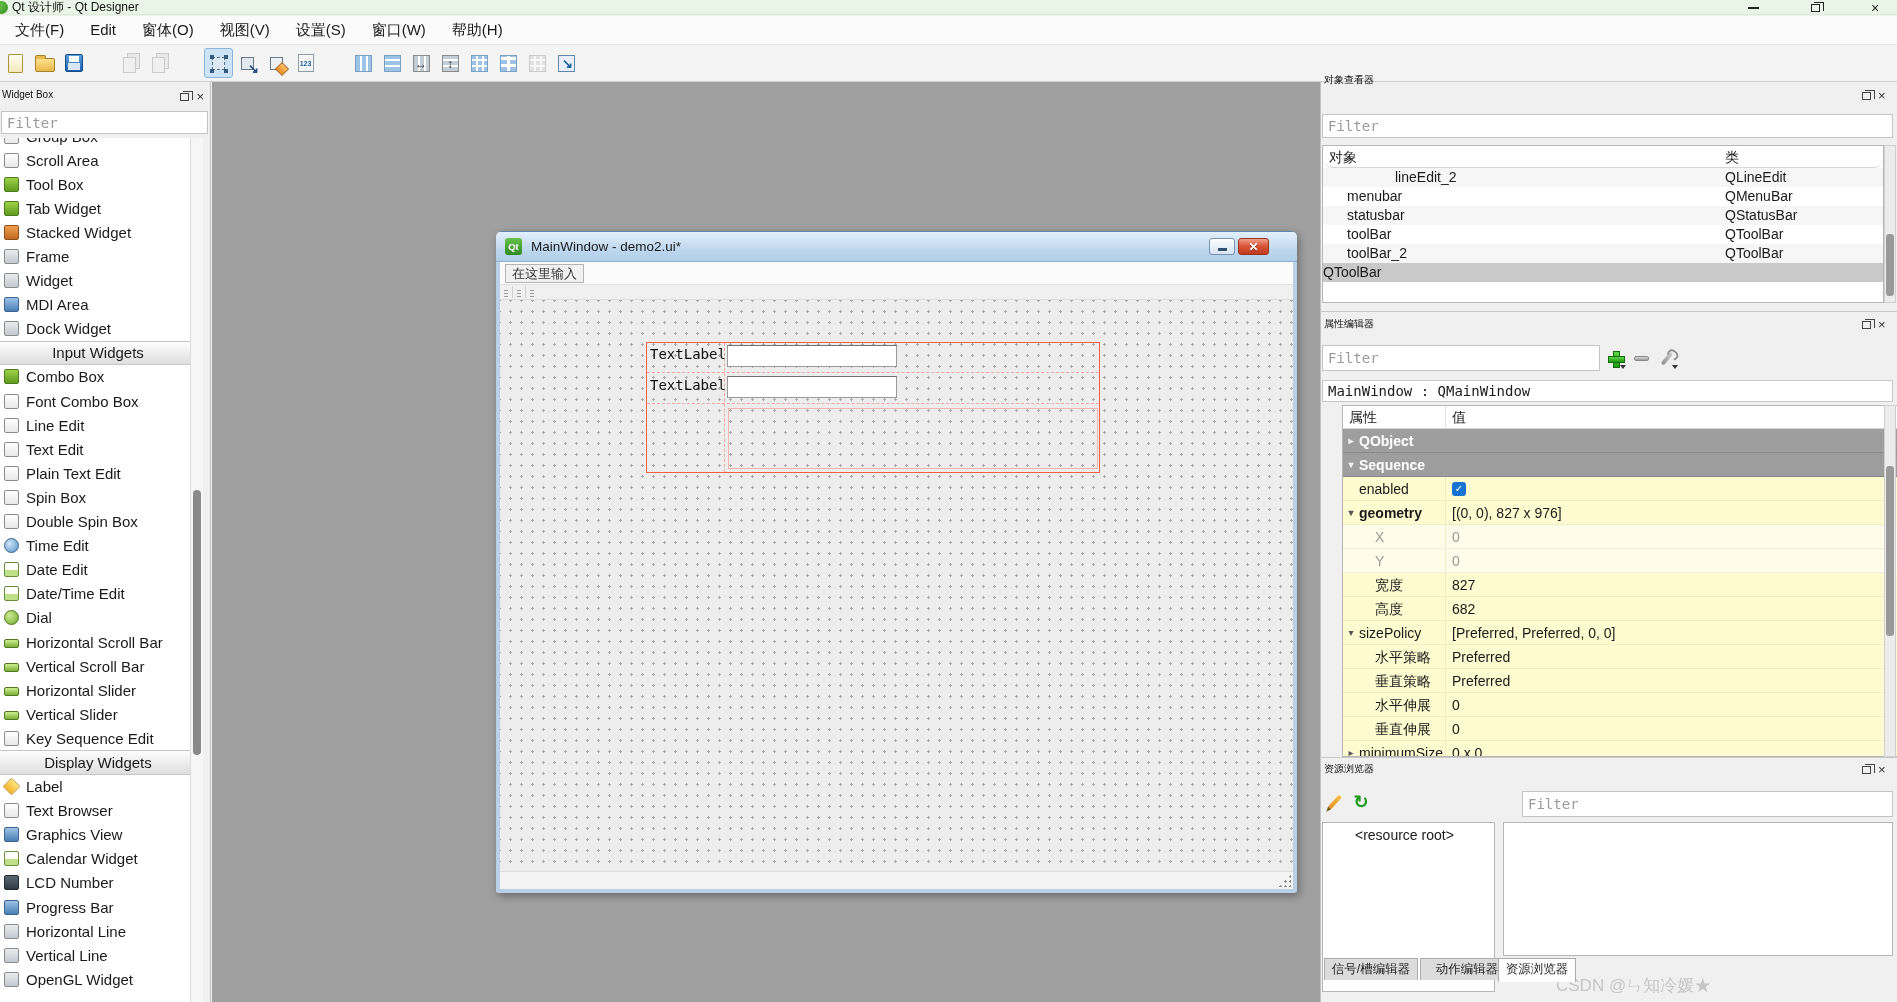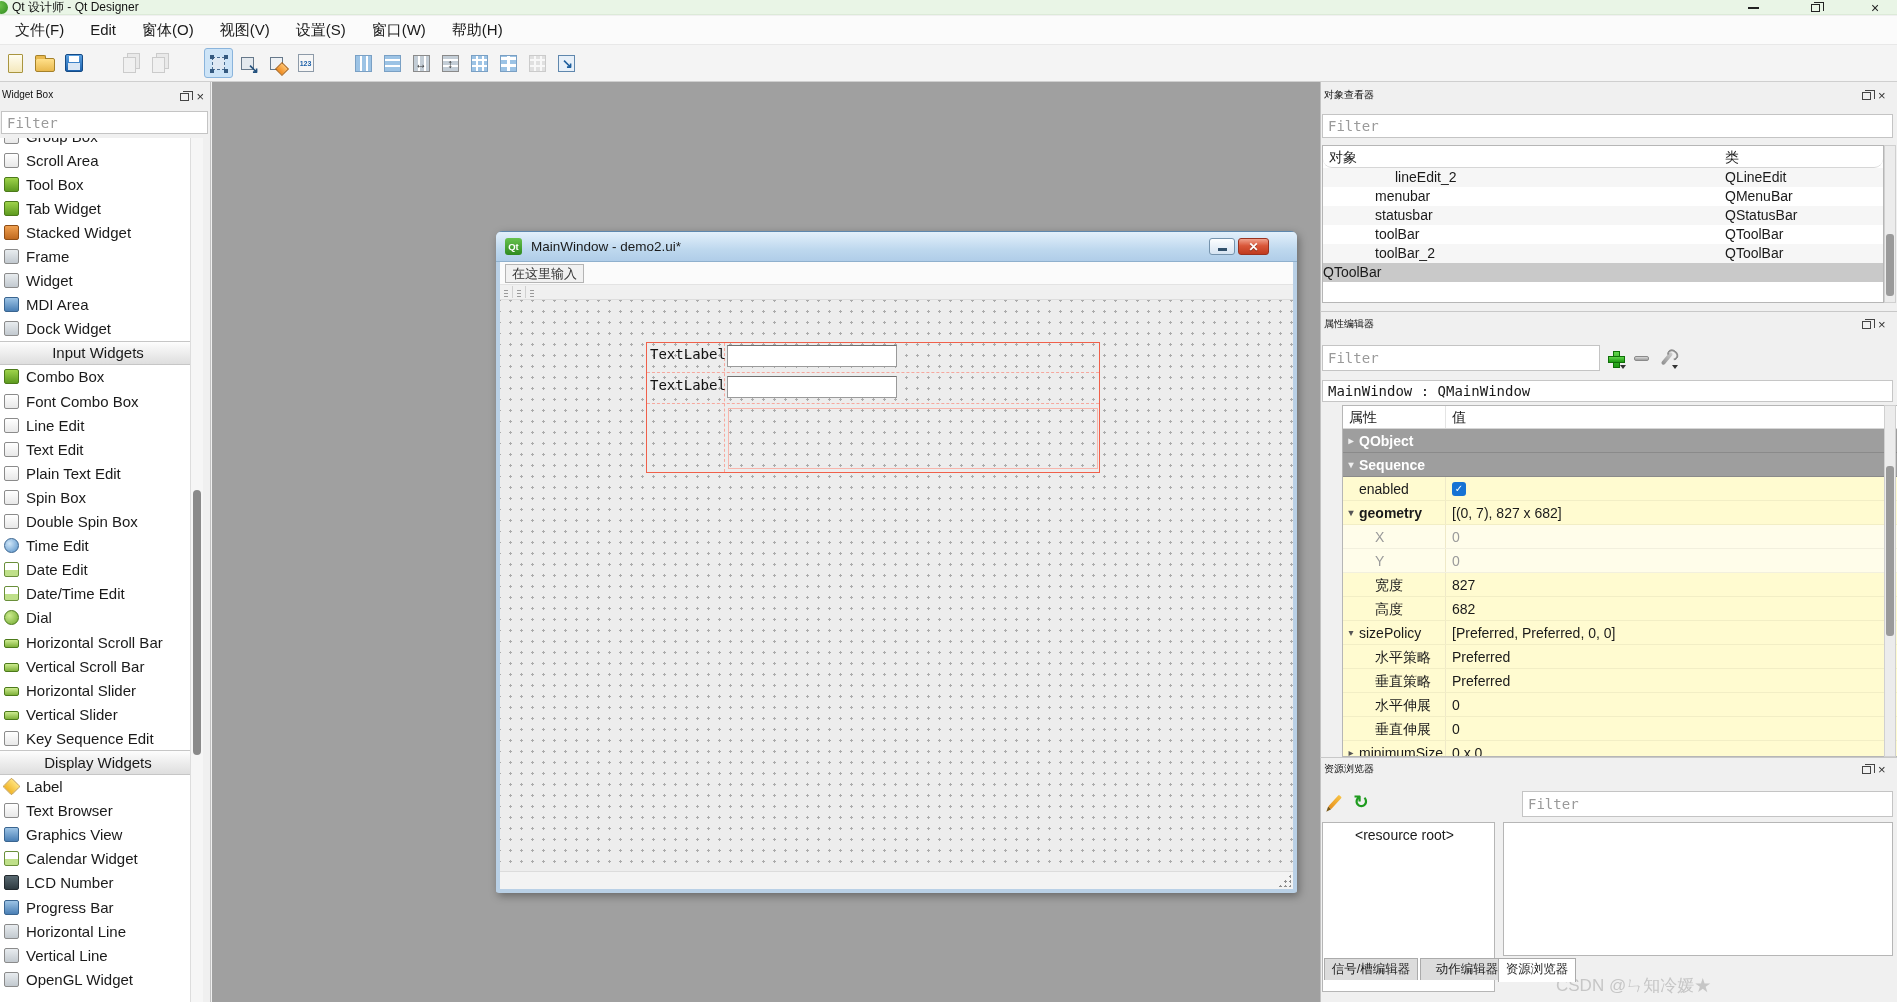--- a/index.html
+++ b/index.html
@@ -136,21 +136,21 @@
 
   
   .objtable{position:absolute;left:1322px;top:145px;width:562px;height:158px;background:#fff;border:1px solid #b6b6b6;font-size:14px;}
   .objhead{display:flex;height:22px;line-height:22px;border-bottom:1px solid #d6d6d6;border-radius:9px;}
   .objhead .c1{width:402px;padding-left:6px;}
   .objhead .c2{flex:1;}
   .orow{display:flex;height:19px;line-height:19px;}
   .orow.alt{background:#f6f6f6;}
   .orow.sel{background:#c9c9c9;}
   .orow .c1{width:402px;}
-  .orow.ind1 .c1{padding-left:52px;}
+  .orow.ind1 .c1{padding-left:24px;}
   .orow.ind2 .c1{padding-left:72px;}
   .orow .c2{flex:1;}
   .objscroll{position:absolute;left:1884px;top:145px;width:12px;height:158px;background:#ececec;border:1px solid #d0d0d0;}
   .objscroll .thumb{position:absolute;left:1px;width:8px;top:88px;height:62px;background:#9a9a9a;border-radius:3px;}
 
   
   .pe-btn{position:absolute;width:22px;height:24px;display:flex;align-items:center;justify-content:center;}
   .plus-ic{position:relative;width:15px;height:15px;}
   .plus-ic:before{content:"";position:absolute;left:5px;top:0;width:5px;height:15px;background:linear-gradient(#5fd44a,#1e9a12);border:1px solid #0f6e08;}
   .plus-ic:after{content:"";position:absolute;left:0;top:5px;width:15px;height:5px;background:linear-gradient(#5fd44a,#1e9a12);border:1px solid #0f6e08;}
@@ -544,21 +544,21 @@
     <div class="fb-h2"></div>
     <div class="fb-inner"></div>
   </div>
   <span class="frow-label" style="left:650px;top:346px;">TextLabel</span>
   <span class="frow-edit" style="left:727px;top:345px;"></span>
   <span class="frow-label" style="left:650px;top:377px;">TextLabel</span>
   <span class="frow-edit" style="left:727px;top:376px;"></span>
 
   <div class="rightdock"></div>
 
-  <span class="dock-title" style="left:1324px;top:88px;">对象查看器</span>
+  <span class="dock-title" style="left:1324px;top:73px;">对象查看器</span>
   <span class="dock-btns" style="left:1862px;top:90px;">
     <span>
         <i class="float-ic"></i>
       </span>
     <span class="close-ic">×</span>
   </span>
   <input class="filterbox" style="position: absolute; left: 1322px; top: 114px; width: 571px; height: 24px;" placeholder="Filter">
   <div class="objtable">
     <div class="objhead">
       <span class="c1">对象</span>
@@ -659,21 +659,21 @@
         </span>
       </div>
 
       <div class="prow lv1 bold">
         <span class="c1">
           <span class="pexp">▾</span>
           <span>geometry</span>
         </span>
         <span class="c2">
 
-          <span>[(0, 7), 827 x 682]</span>
+          <span>[(0, 0), 827 x 976]</span>
         </span>
       </div>
 
       <div class="prow lv2 dim">
         <span class="c1">
           <span class="pexp"></span>
           <span>X</span>
         </span>
         <span class="c2">
 

